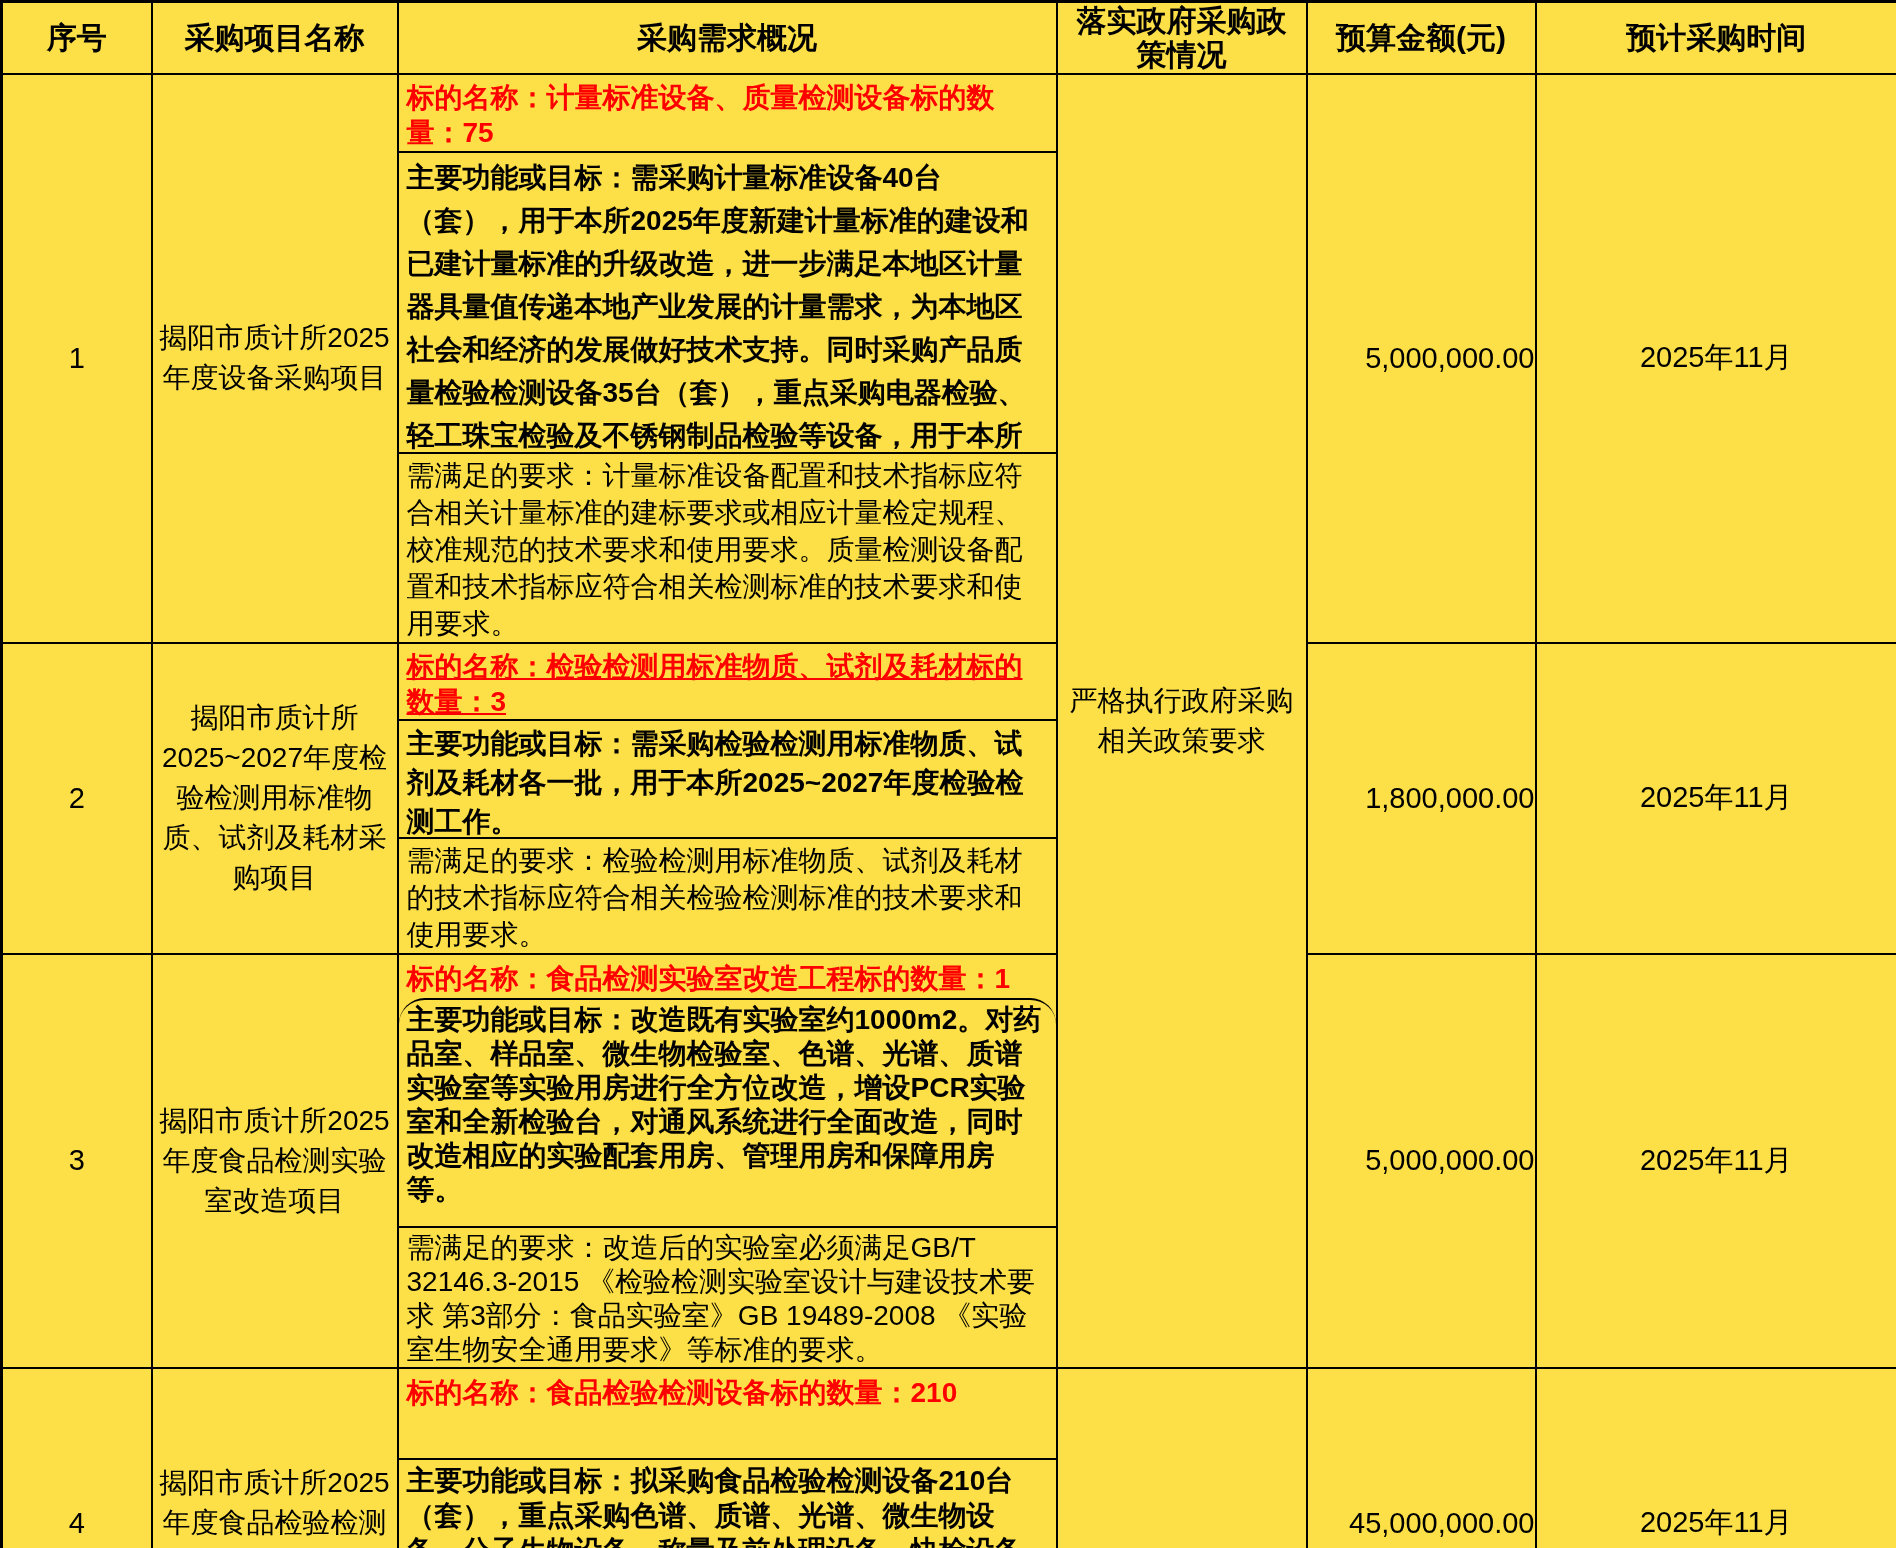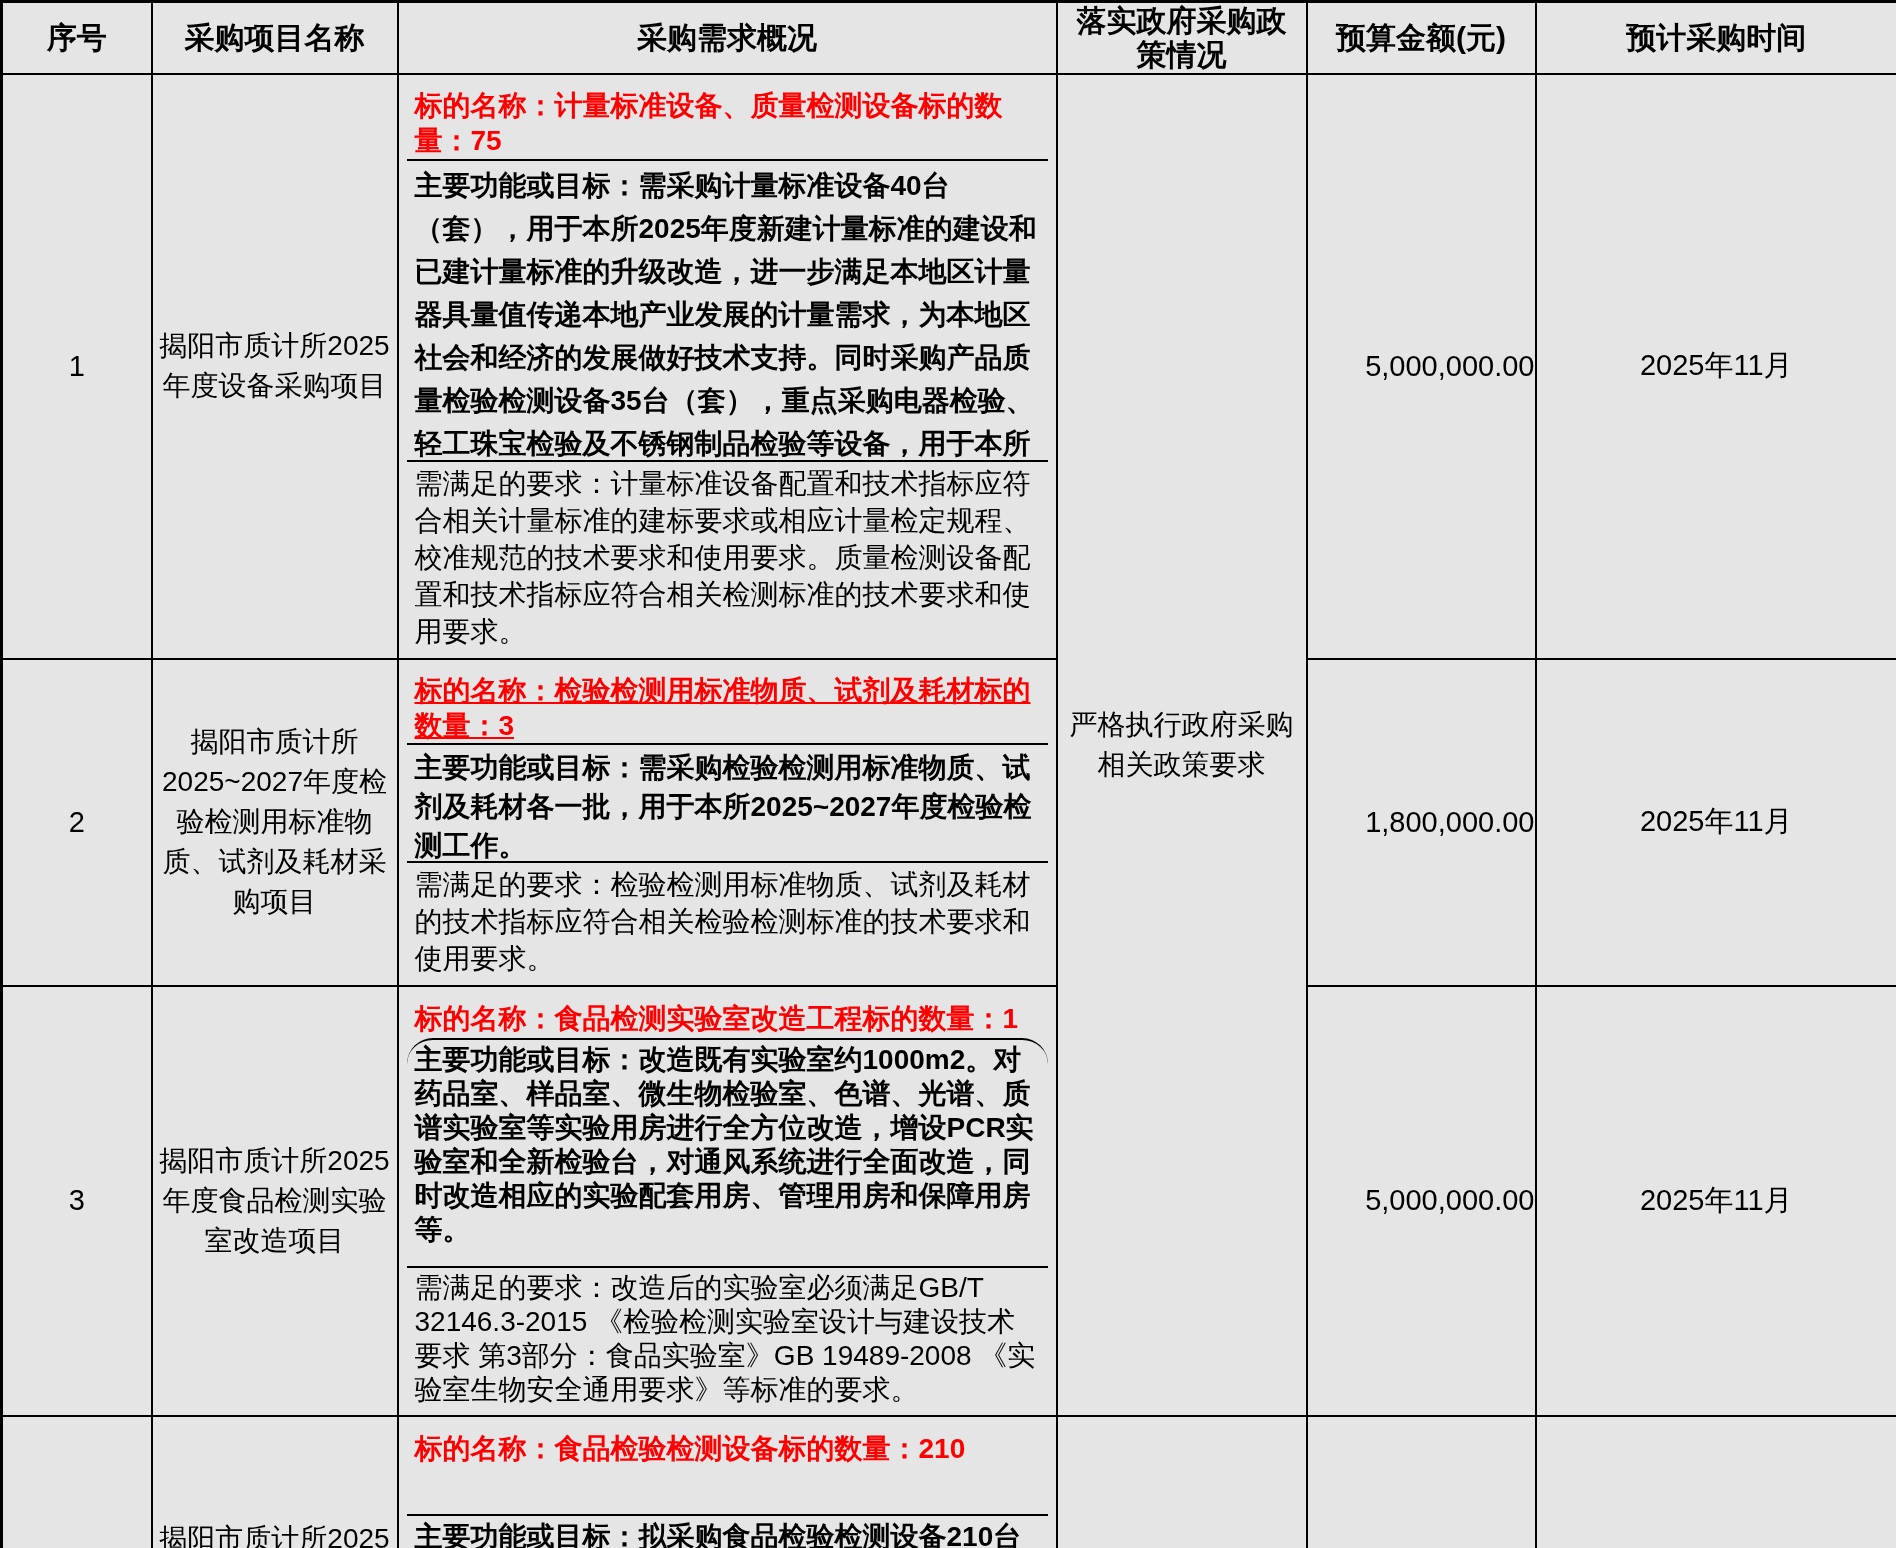--- a/index.html
+++ b/index.html
@@ -1,29 +1,29 @@
 <!DOCTYPE html>
 <html><head>
 <meta charset="utf-8">
 <style>
   html,body{margin:0;padding:0;background:#FFFFFF;}
   *{box-sizing:border-box;}
   body{font-family:"Liberation Sans","DejaVu Sans",sans-serif;color:#000;}
-  .doc{width:1896px;height:1548px;background:#e5e5e5;overflow:hidden;}
+  .doc{width:1896px;height:1548px;background:#fde047;overflow:hidden;}
   table.proc{width:1896px;height:1548px;border-collapse:collapse;table-layout:fixed;
              border:3px solid #000;}
   col.c-seq{width:150px;} col.c-name{width:246px;} col.c-ov{width:659px;}
   col.c-pol{width:250px;} col.c-bud{width:229px;} col.c-time{width:362px;}
   th,td{border:2px solid #000;padding:0;vertical-align:middle;overflow:hidden;}
   thead tr{height:72px;}
   th{font-size:30px;font-weight:bold;text-align:center;line-height:34px;padding:0 6px;}
   tr.r1{height:525px;} tr.r2{height:300px;} tr.r3{height:386px;} tr.r4{height:263px;}
   td.seq{font-size:29px;text-align:center;}
   td.name{font-size:28px;text-align:center;line-height:40px;padding:0 4px;}
-  td.ov{vertical-align:top;padding:8px;}
+  td.ov{vertical-align:top;padding:0;}
   .blocks{display:flex;flex-direction:column;height:100%;}
   .blk{padding:3px 8px 0 8px;font-size:28px;line-height:37px;text-align:left;
        overflow:hidden;}
   .blk + .blk{border-top:2px solid #000;}
   .tg-blk{color:#FF0000;font-weight:bold;line-height:35px;padding-top:5px;}
   .fn-blk{font-weight:bold;}
   .rq-blk{flex:1 1 auto;}
   tr.r1 .tg-blk{height:76px;}  tr.r1 .fn-blk{height:301px;line-height:43px;}
   tr.r2 .tg-blk{height:75px;text-decoration:underline;}  tr.r2 .fn-blk{height:118px;line-height:39px;}
   tr.r3 .tg-blk{height:43px;line-height:37px;}  tr.r3 .fn-blk{height:228px;line-height:34px;border-radius:26px;}

